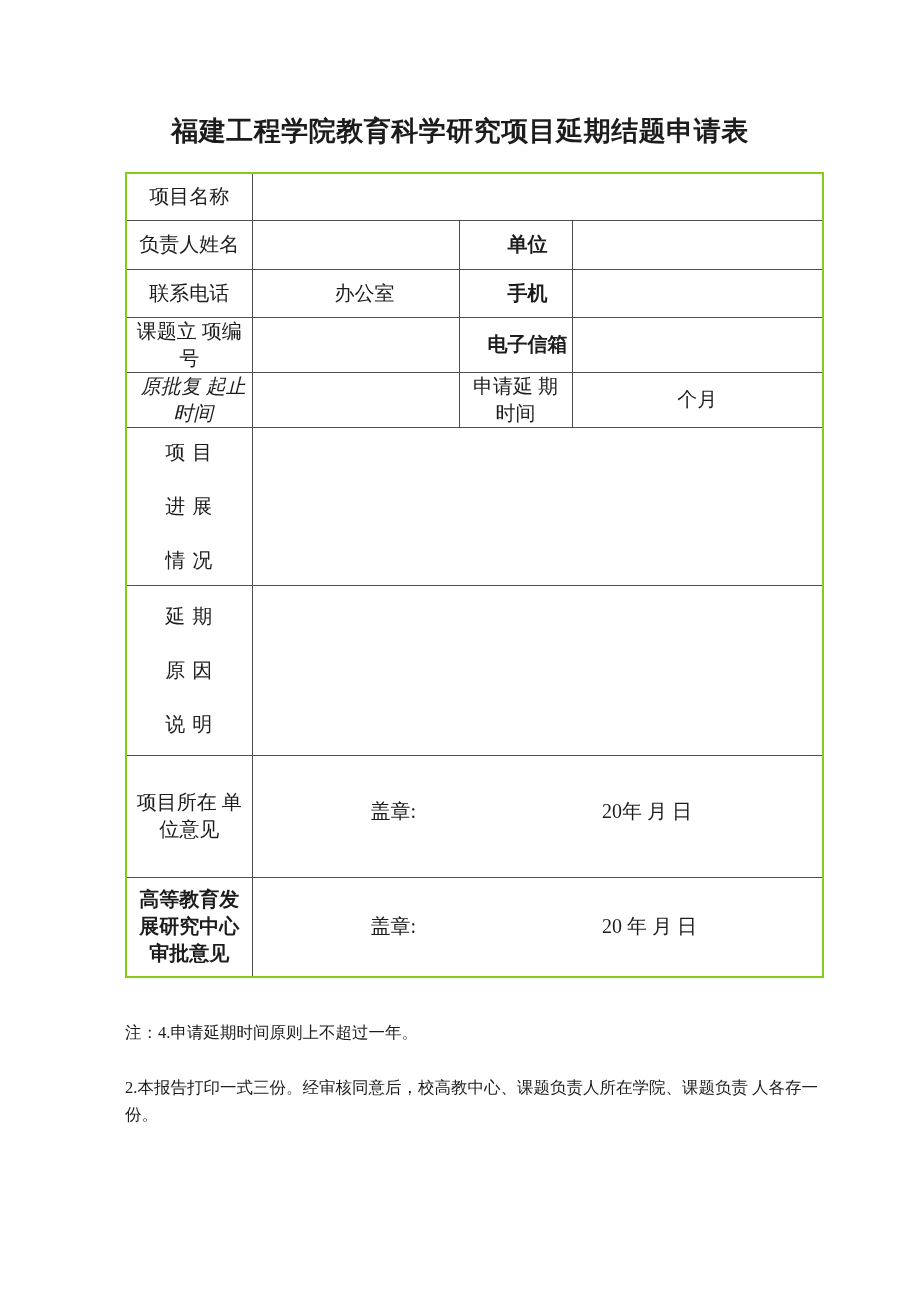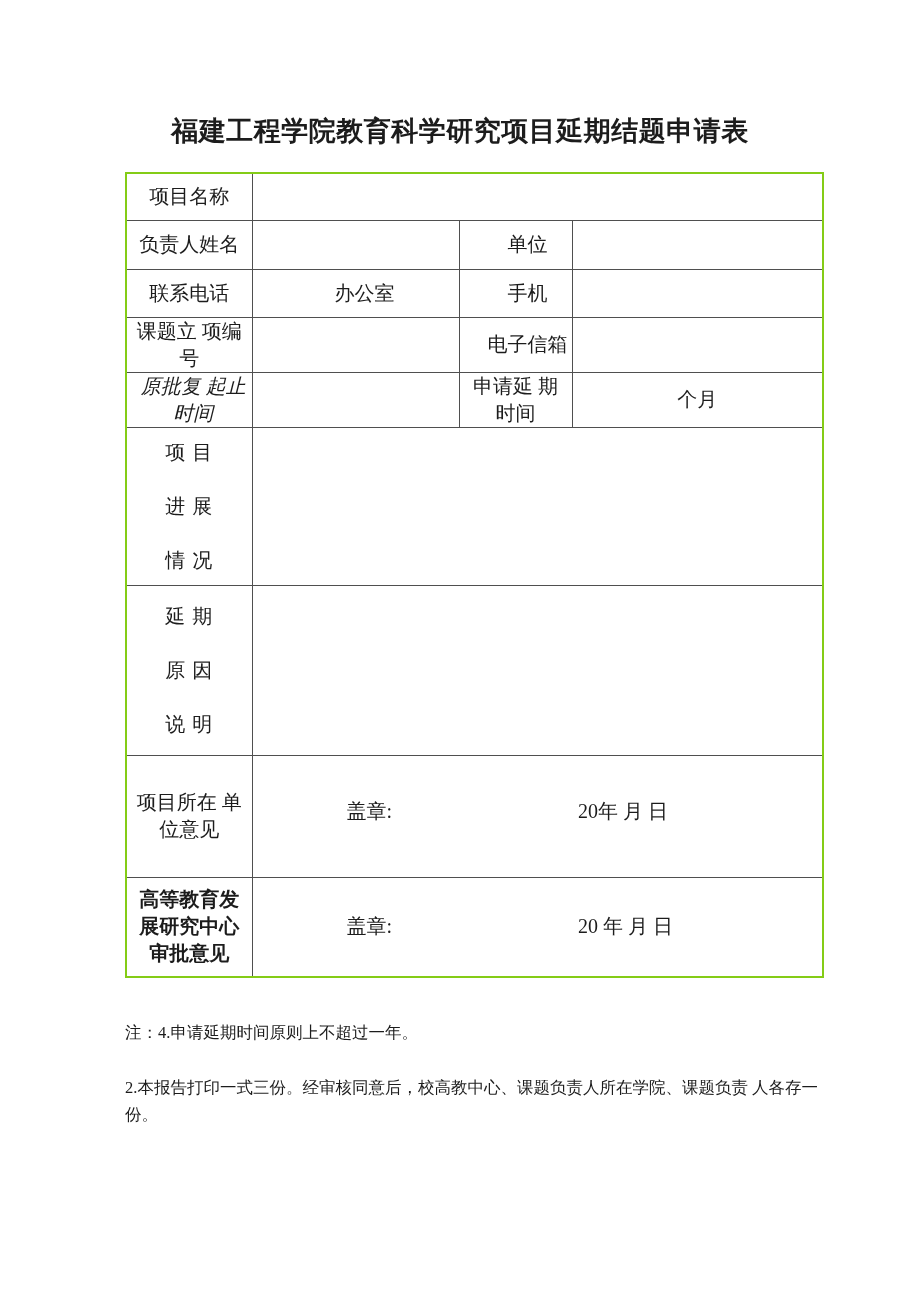--- a/index.html
+++ b/index.html
@@ -45,31 +45,31 @@
   tr.r2 { height: 49px; }
   tr.r3 { height: 48px; }
   tr.r4 { height: 48px; }
   tr.r5 { height: 48px; }
   tr.r6 { height: 158px; }
   tr.r7 { height: 170px; }
   tr.r8 { height: 122px; }
   tr.r9 { height: 100px; }
 
   td.lbl-left  { text-align: left; padding-left: 8px; font-style: italic; }
-  td.lbl-col3  { text-align: left; padding-left: 24px; }
+  td.lbl-col3  { text-align: left; padding-left: 24px; font-weight: bold; }
   td.lbl-col3b { text-align: left; }
   td.val-left  { text-align: left; padding-left: 18px; }
   td.spread    { line-height: 28.5px; letter-spacing: 1px; }
   td.bold      { font-weight: bold; }
 
   td.seal-bottom { vertical-align: bottom; }
   .seal-line {
     display: flex;
     align-items: flex-start;
-    padding-left: 94px;
+    padding-left: 118px;
     gap: 37px;
   }
   .seal-line .gap { width: 112px; }
   td.seal-bottom .seal-line { padding-bottom: 10px; }
 
   .notes {
     position: absolute;
     left: 125px; top: 991px;
     width: 700px;
     font-size: 16.5px;

